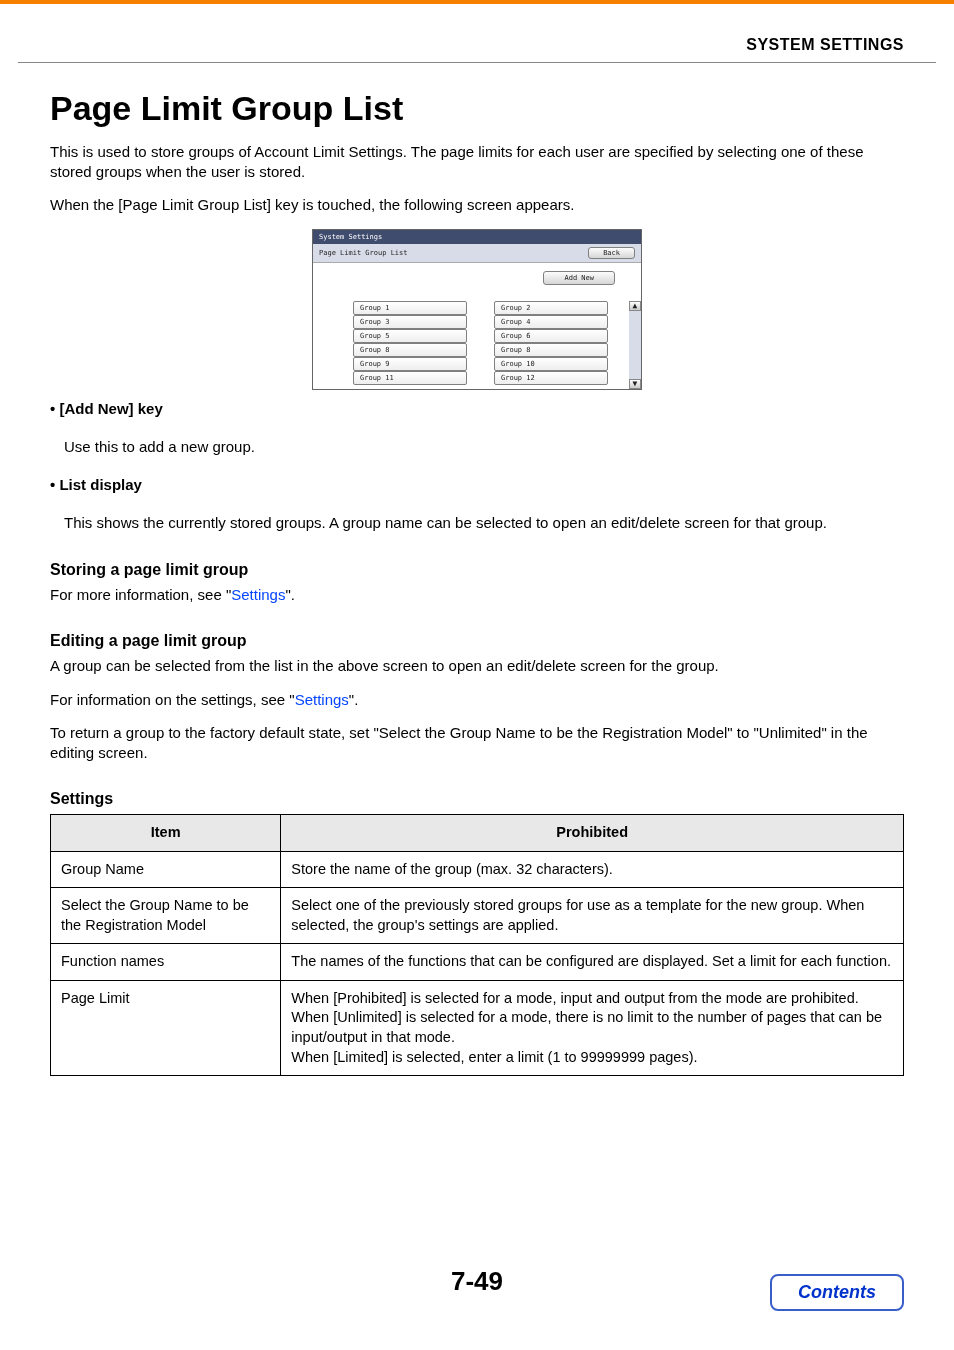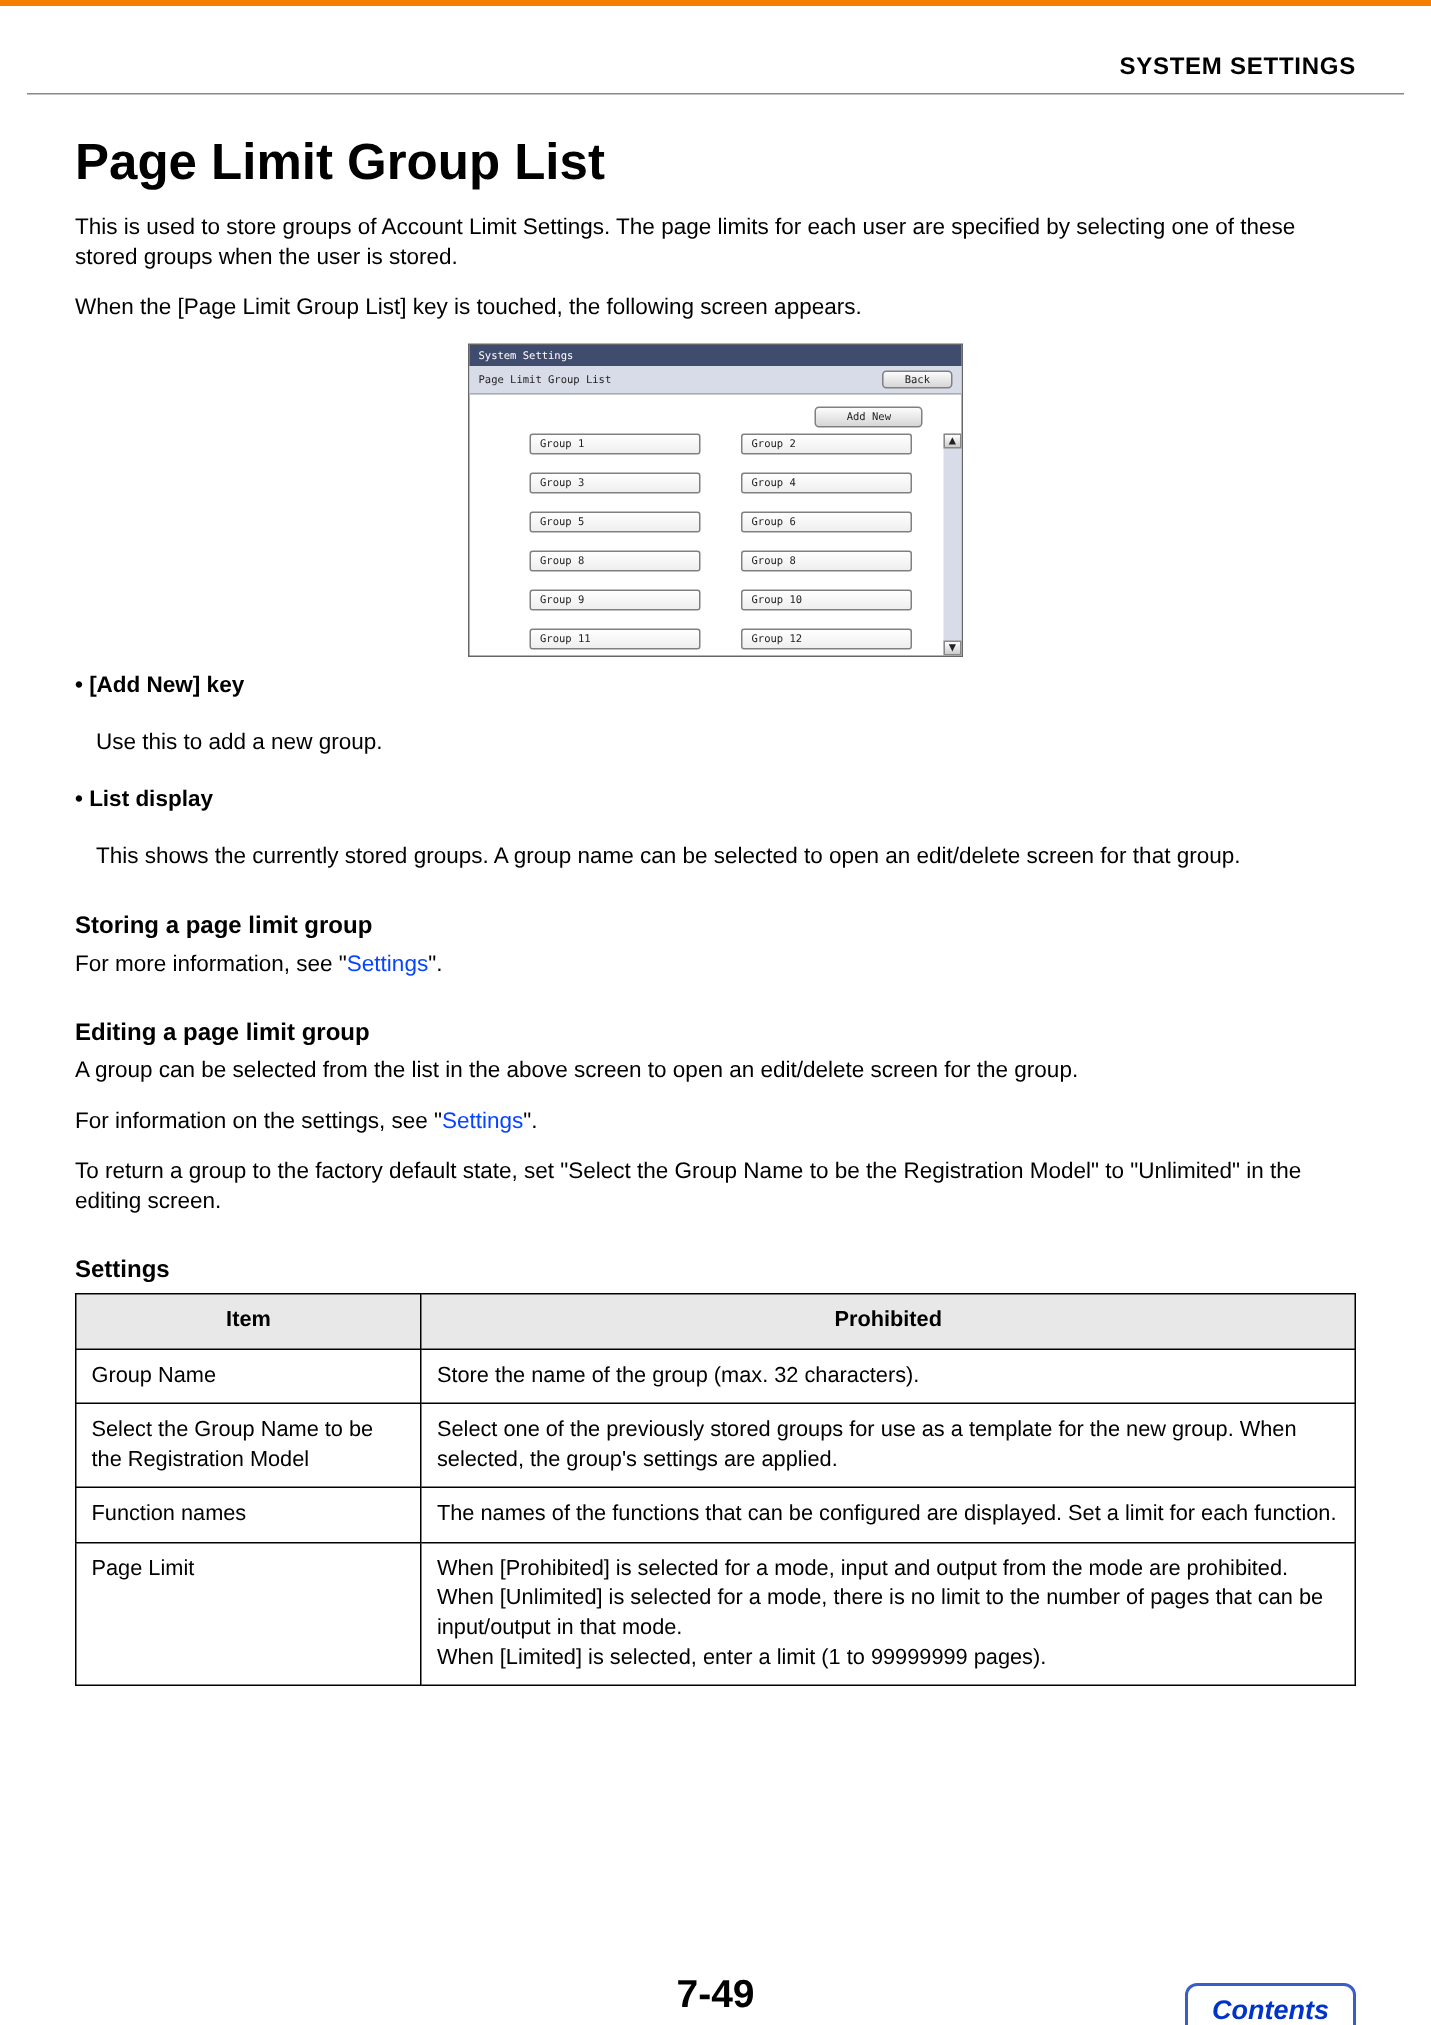--- a/index.html
+++ b/index.html
@@ -75,21 +75,21 @@
     background: linear-gradient(#fcfcfc,#d6d6d6);
     border: 1px solid #808080;
     border-radius: 3px;
     padding: 1px 14px;
     font-size: 7px;
     text-align: center;
   }
   .ss-addrow {
     display: flex;
     justify-content: flex-end;
-    padding: 8px 26px 4px 6px;
+    padding: 8px 26px 16px 6px;
   }
   .ss-addrow .ss-btn { padding: 2px 20px; }
   .ss-group {
     border: 1px solid #808080;
     border-radius: 2px;
     padding: 2px 6px;
     width: 100px;
     background: linear-gradient(#fff,#eee);
   }
   .ss-scroll {
@@ -108,21 +108,21 @@
     width: 10px;
     text-align: center;
   }
   .ss-lower {
     display: flex;
   }
   .ss-grid {
     flex: 1;
     display: grid;
     grid-template-columns: 1fr 1fr;
-    gap: 12px 12px;
+    gap: 0 12px;
     padding: 0 6px 4px 40px;
   }
   .bullets {
     display: flex;
     gap: 20px;
     font-size: 15px;
     margin: 10px 0 4px 0;
     flex-direction: column;
   }
   .bullets > div { flex: 1; }
@@ -155,21 +155,21 @@
   .pagenum {
     font-size: 26px;
     font-weight: bold;
   }
   .contents-btn {
     position: absolute;
     right: 50px;
     bottom: 16px;
     border: 2px solid #3a5ec8;
     border-radius: 8px;
-    padding: 6px 16px;
+    padding: 6px 26px;
     font-weight: bold;
     color: #0033cc;
     font-size: 18px;
     font-style: italic;
     background: #fff;
   }
 </style>
 </head>
 <body>
 

